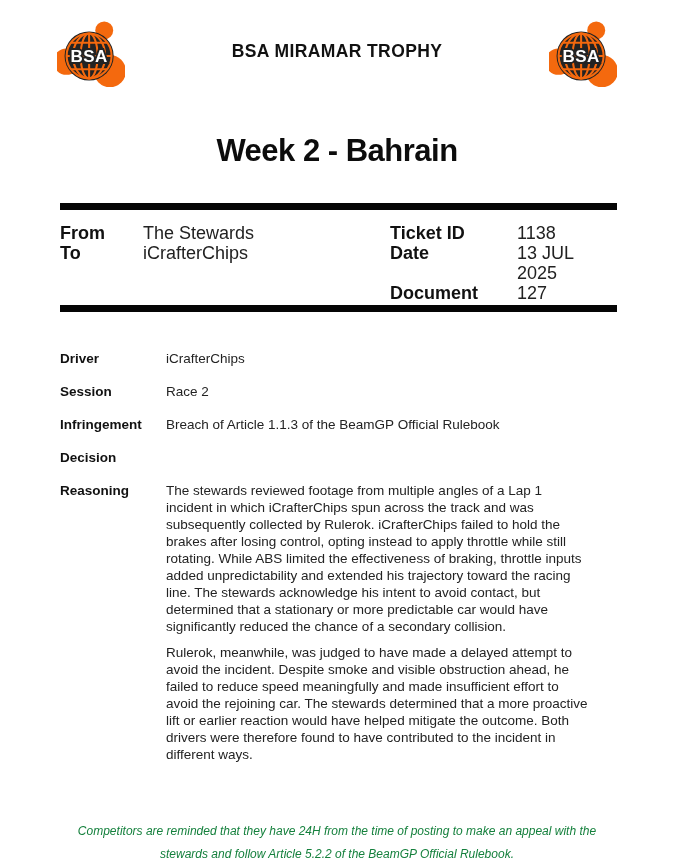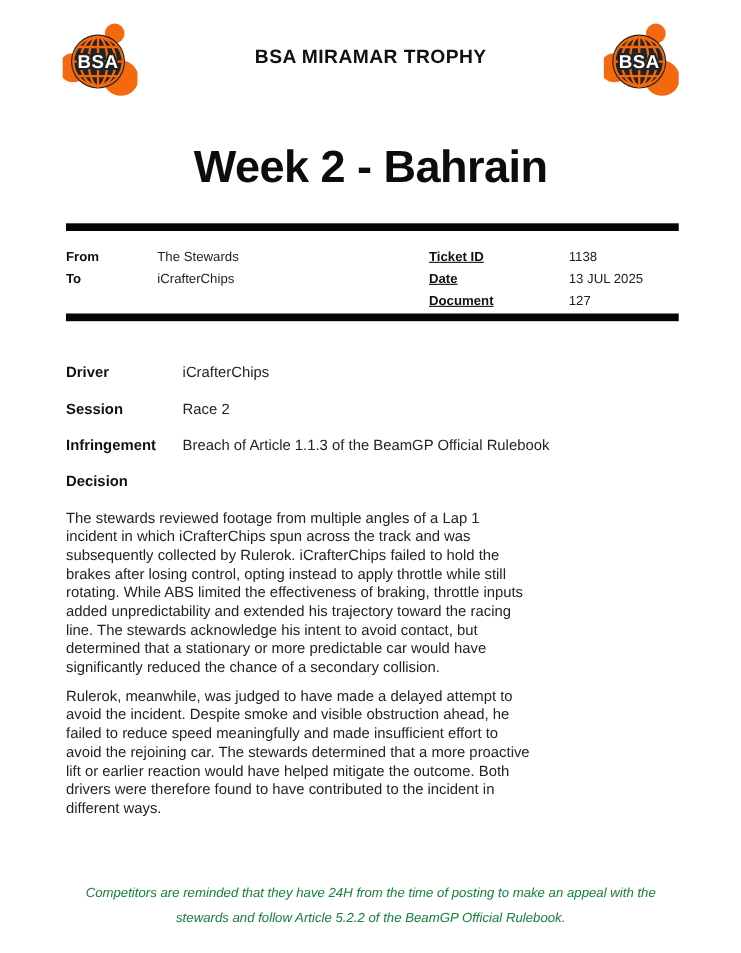--- a/index.html
+++ b/index.html
@@ -25,40 +25,40 @@
     font-size: 17.5px;
     font-weight: bold;
     letter-spacing: 0.4px;
     color: #111111;
   }
 
   
   .race-title {
     margin: 33px 0 0 0;
     text-align: center;
-    font-size: 41px;
+    font-size: 31px;
     line-height: 46px;
     font-weight: bold;
     letter-spacing: -0.5px;
     color: #0c0c0c;
   }
 
   .content { margin-left: 60px; margin-right: 57px; }
 
   .rule { height: 7px; background: #050505; }
   .rule.top { margin-top: 29px; }
 
   
-  .meta { display: flex; padding: 13px 0 2px 0; font-size: 12px; line-height: 20px; }
+  .meta { display: flex; padding: 13px 0 2px 0; font-size: 18px; line-height: 20px; }
   .meta-col-left { width: 330px; flex-shrink: 0; }
   .meta-col-right { flex: 1; }
   .meta-row { display: flex; }
   .meta-label { font-weight: bold; color: #111111; }
   .meta-col-left .meta-label { width: 83px; flex-shrink: 0; }
-  .meta-col-right .meta-label { width: 127px; flex-shrink: 0; text-decoration: underline; }
+  .meta-col-right .meta-label { width: 127px; flex-shrink: 0; }
   .meta-value { color: #222222; }
 
   
   .details { margin: 38px 60px 0 60px; font-size: 13.5px; }
   .detail-row { display: flex; margin-bottom: 16px; line-height: 17px; }
   .detail-label { width: 106px; flex-shrink: 0; font-weight: bold; color: #111111; }
   .detail-value { width: 425px; color: #232323; }
   .reasoning p { margin: 0 0 9px 0; }
   .reasoning p:last-child { margin-bottom: 12px; }
 
@@ -159,20 +159,21 @@
     <div class="detail-value">Race 2</div>
   </div>
   <div class="detail-row">
     <div class="detail-label">Infringement</div>
     <div class="detail-value">Breach of Article 1.1.3 of the BeamGP Official Rulebook</div>
   </div>
   <div class="detail-row">
     <div class="detail-label">Decision</div>
   </div>
   <div class="detail-row">
+    <div class="detail-label">Reasoning</div>
     <div class="detail-value reasoning">
       <p>The stewards reviewed footage from multiple angles of a Lap 1 incident in which iCrafterChips spun across the track and was subsequently collected by Rulerok. iCrafterChips failed to hold the brakes after losing control, opting instead to apply throttle while still rotating. While ABS limited the effectiveness of braking, throttle inputs added unpredictability and extended his trajectory toward the racing line. The stewards acknowledge his intent to avoid contact, but determined that a stationary or more predictable car would have significantly reduced the chance of a secondary collision.</p>
       <p>Rulerok, meanwhile, was judged to have made a delayed attempt to avoid the incident. Despite smoke and visible obstruction ahead, he failed to reduce speed meaningfully and made insufficient effort to avoid the rejoining car. The stewards determined that a more proactive lift or earlier reaction would have helped mitigate the outcome. Both drivers were therefore found to have contributed to the incident in different ways.</p>
     </div>
   </div>
 </div>
 
 <div class="footer-note">Competitors are reminded that they have 24H from the time of posting to make an appeal with the stewards and follow Article 5.2.2 of the BeamGP Official Rulebook.</div>
 
 </body></html>

